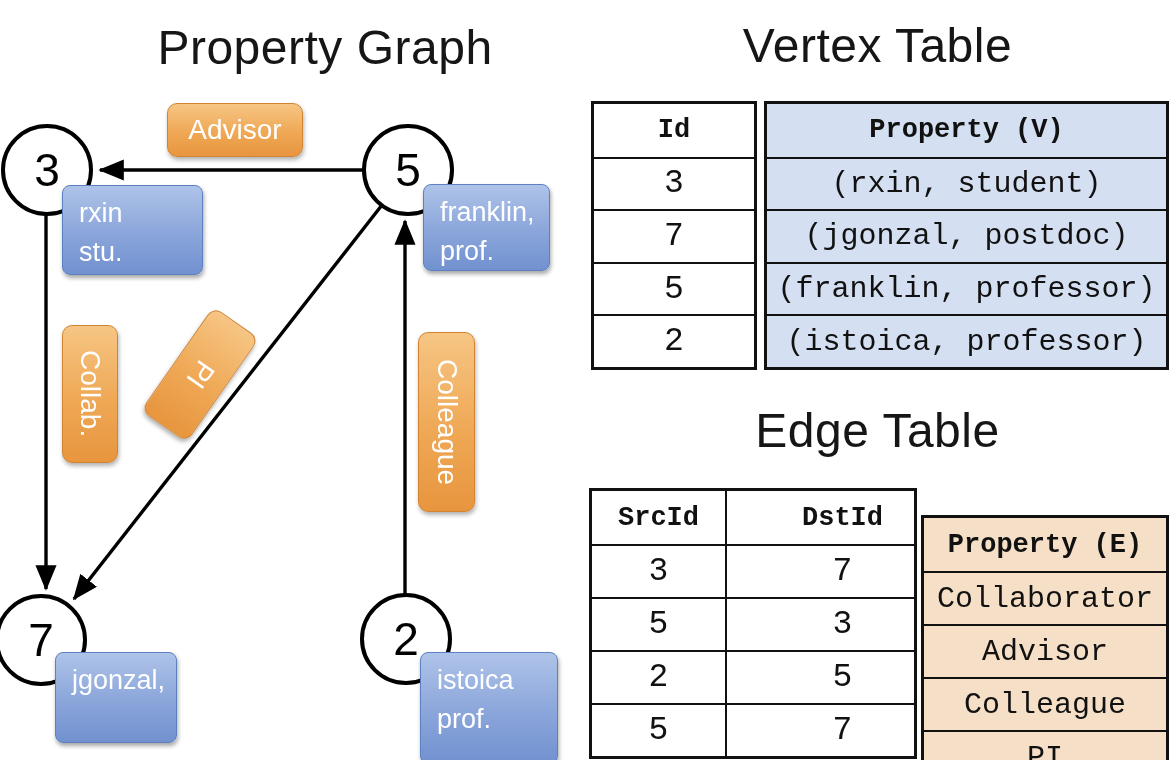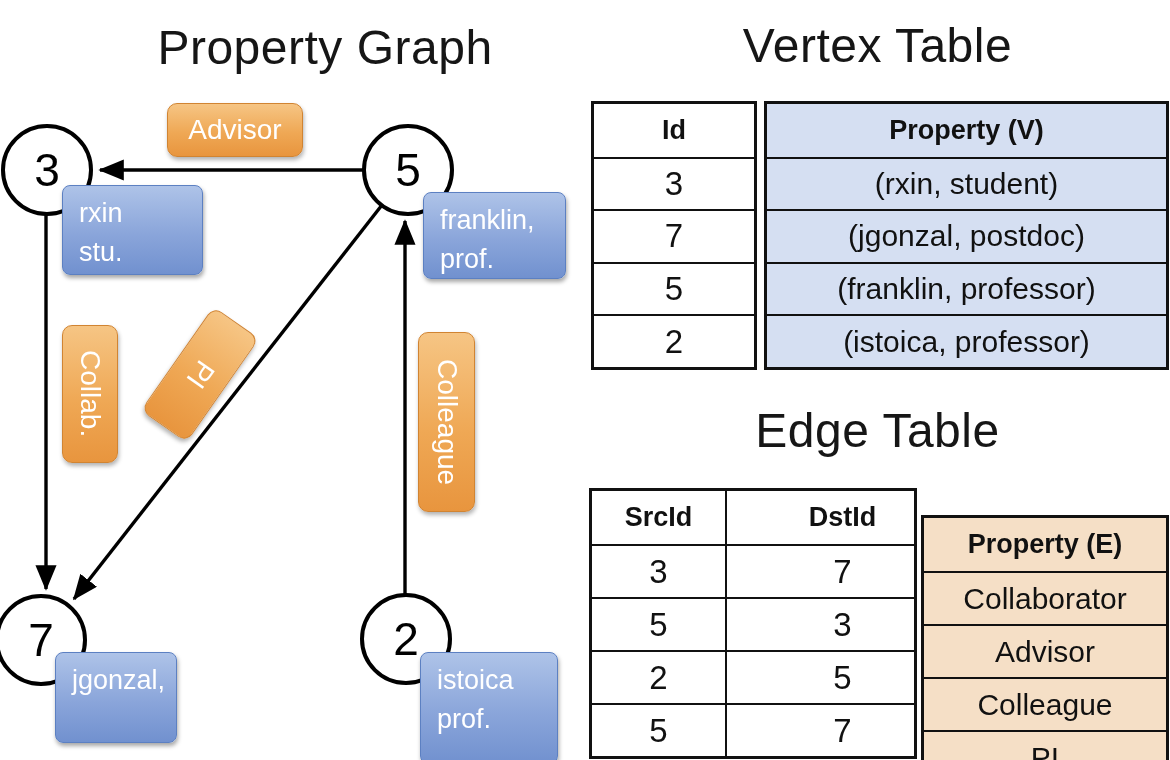--- a/index.html
+++ b/index.html
@@ -42,21 +42,21 @@
     writing-mode:vertical-rl;white-space:nowrap;
   }
   
   .tbl{
     border:3px solid #111;box-sizing:border-box;z-index:2;
     display:grid;grid-template-rows:repeat(5,1fr);background:#fff;
   }
   .cell{
     display:flex;align-items:center;justify-content:center;
     border-top:2.5px solid #111;box-sizing:border-box;
-    font-size:30px;font-weight:400;white-space:nowrap;
+    font-size:30px;font-weight:400;white-space:nowrap;font-family:Liberation Mono, monospace;
   }
   .cell.r0{border-top:none;}
   .cell.hdr{font-weight:700;font-size:27px;}
   .cell.num{font-size:33px;}
   .cell.vfill{background:#D5DFF2;}
   .cell.efill{background:#F5DFC6;}
   .tbl2{grid-template-rows:repeat(5,1fr);grid-template-columns:133px 1fr;}
   .tbl2 .col2{border-left:2.5px solid #111;padding-left:44px;}
   svg{position:absolute;left:0;top:0;z-index:1;}
 </style>
@@ -89,21 +89,21 @@
 
   <div class="abs node-num" style="left:3px;top:126px;">3</div>
   <div class="abs node-num" style="left:364px;top:126px;">5</div>
   <div class="abs node-num" style="left:-3px;top:596px;">7</div>
   <div class="abs node-num" style="left:362px;top:595px;">2</div>
 
   <div class="abs vbox" style="left:62px;top:185px;width:141px;height:90px;">
     <div>rxin</div>
     <div>stu.</div>
   </div>
-  <div class="abs vbox" style="left:423px;top:192px;width:143px;height:87px;">
+  <div class="abs vbox" style="left:423px;top:184px;width:127px;height:87px;">
     <div>franklin,</div>
     <div>prof.</div>
   </div>
   <div class="abs vbox" style="left:55px;top:652px;width:122px;height:91px;">
     <div>jgonzal,</div>
   </div>
   <div class="abs vbox" style="left:420px;top:652px;width:138px;height:112px;">
     <div>istoica</div>
     <div>prof.</div>
   </div>

